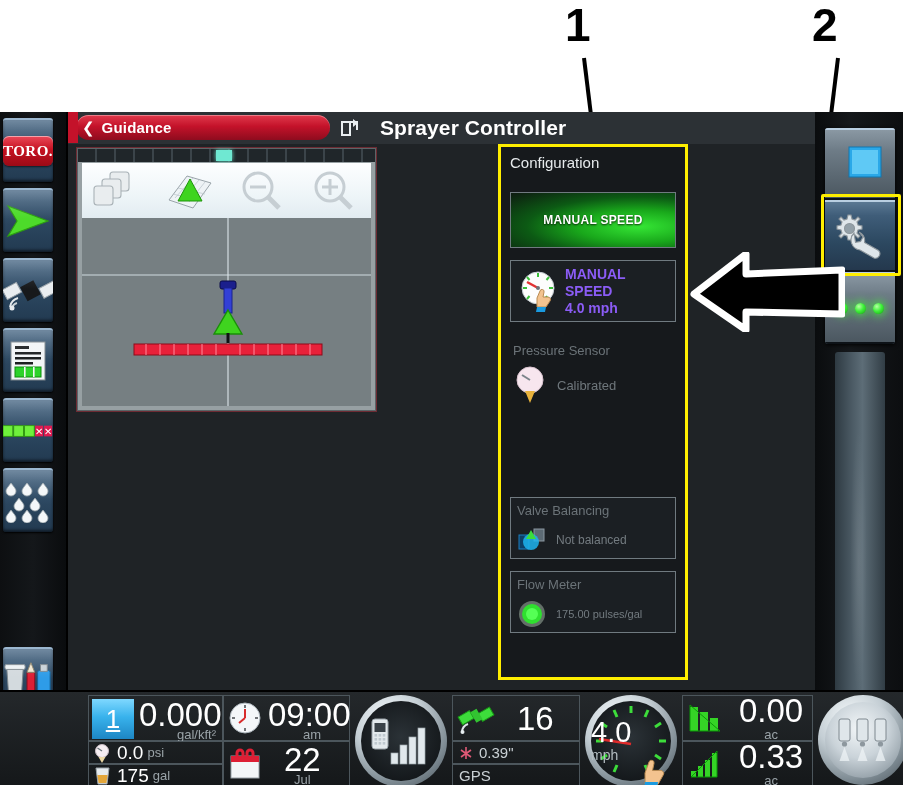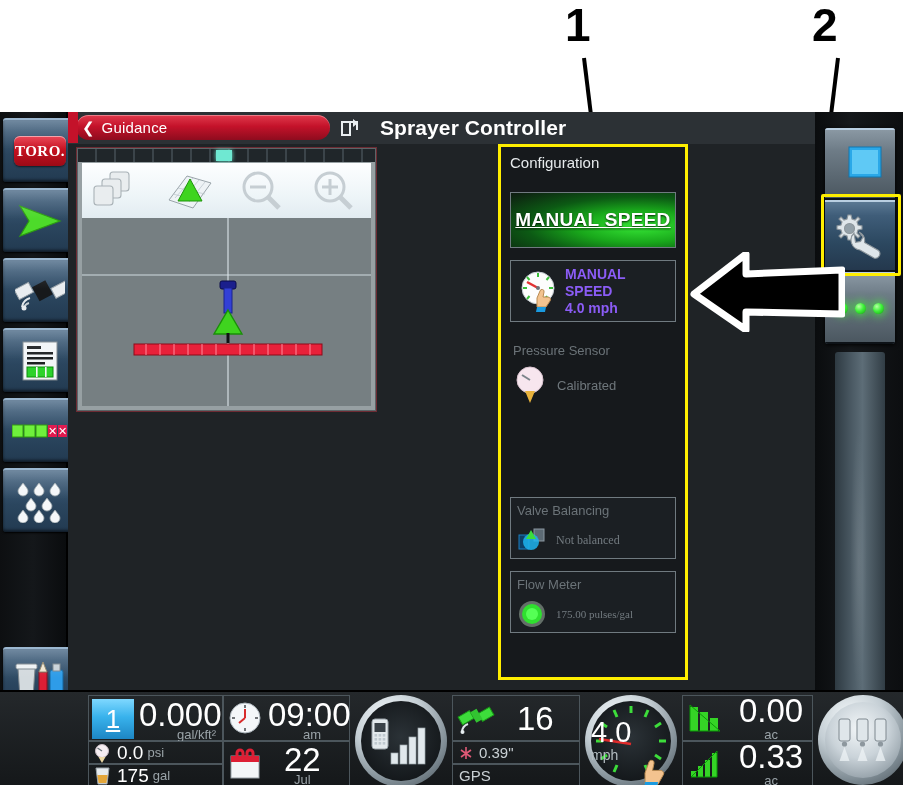--- a/index.html
+++ b/index.html
@@ -36,21 +36,21 @@
   }
 
   
   #left-rail {
     position: absolute; left: 0; top: 0;
     width: 68px; height: 673px;
     background: linear-gradient(to right,#0d0f11 0%,#14171a 50%,#0a0c0e 100%);
     border-right: 2px solid #000;
   }
   .rail-btn {
-    position: absolute; left: 3px; width: 74px; height: 64px;
+    position: absolute; left: 3px; width: 50px; height: 64px;
     background: linear-gradient(to bottom,#52708c 0%,#3c5a76 18%,#2b465f 55%,#223a51 100%);
     border-radius: 3px;
     border-top: 2px solid #9bb7d0;
     box-shadow: inset 0 -2px 3px rgba(0,0,0,.55), 0 1px 2px #000;
     display: flex; align-items: center; justify-content: center;
     overflow: hidden;
     text-align: center;
   }
   .rail-btn::after {
     content:""; position:absolute; left:0; top:0; width:100%; height:46%;
@@ -120,21 +120,21 @@
     background: linear-gradient(to bottom,#e03a4c 0%,#c4122a 45%,#8e0c1e 100%);
     border-radius: 13px;
     display:flex; align-items:center; padding-left: 6px;
     box-shadow: inset 0 1px 0 rgba(255,255,255,.35);
   }
   #guidance-tab::before{
     content:""; position:absolute; left:-8px; top:-3px; width:10px; height:31px;
     background:#c4122a;
   }
   .back-chev { color:#fff; font-size:15px; margin-right:7px; line-height:1; }
-  #guidance-label { color:#fff; font-weight:normal; font-size:15px; letter-spacing:.2px; }
+  #guidance-label { color:#fff; font-weight:bold; font-size:15px; letter-spacing:.2px; }
   #share-icon { position:absolute; left: 272px; top: 5px; width: 21px; height: 21px; }
   #sprayer-title {
     position:absolute; left: 312px; top: 4px;
     color:#fff; font-weight:bold; font-size:21px; letter-spacing:.1px;
   }
 
   
   #map-panel {
     position:absolute; left: 9px; top: 36px; width: 299px; height: 263px;
     background:#97a0a3; border:1px solid #5c6568;
@@ -169,39 +169,38 @@
   .cfg-box {
     position:absolute; left: 9px; width: 166px;
     background:#1b1f23; border:1px solid #707a80;
   }
   #manual-speed-btn {
     top: 45px; height: 56px;
     background: radial-gradient(ellipse at 78% 62%, #35e635 0%, #19a81b 34%, #0c5a14 62%, #0d1a10 100%);
     display:flex; align-items:center; justify-content:center;
   }
   #manual-speed-btn-label{
-    color:#fff; font-weight:bold; font-size:19px; letter-spacing:.3px;
+    color:#fff; font-weight:bold; font-size:12px; letter-spacing:.3px;
     text-shadow: 0 1px 2px rgba(0,0,0,.8);
-    text-decoration: underline;
   }
   #manual-speed-value-box {
     top: 113px; height: 62px;
     display:flex; align-items:center; padding-left: 6px;
   }
   #ms-text { margin-left: 2px; color:#8b5cf6; font-weight:bold; font-size:14px; line-height:17px; }
 
   .cfg-dim-title { color:#6b7378; font-size:13px; }
   #pressure-sensor-group { position:absolute; left:12px; top:196px; width:164px; }
   #ps-row { display:flex; align-items:center; margin-top:7px; }
   #ps-status { color:#6f777c; font-size:13px; margin-left:10px; }
 
   #valve-box { top: 350px; height: 62px; padding: 5px 0 0 6px; }
   #flow-box  { top: 424px; height: 62px; padding: 5px 16px 0 6px; }
   .cfg-sub-row{ display:flex; align-items:center; margin-top:7px; }
-  .cfg-sub-text{ color:#737b80; font-size:12px; margin-left:9px;font-family:Liberation Serif, serif; }
+  .cfg-sub-text{ color:#737b80; font-size:12px; margin-left:9px; }
   .cfg-sub-text.small{ font-size:11px; }
 
   
   #statusbar {
     position:absolute; left:0; bottom:0; width:903px; height:95px;
     background: linear-gradient(to bottom,#24282b,#15181a);
     border-top: 2px solid #000;
   }
   .sb-cell { position:absolute; }
   .sb-box { border:1px solid #4c565c; }

